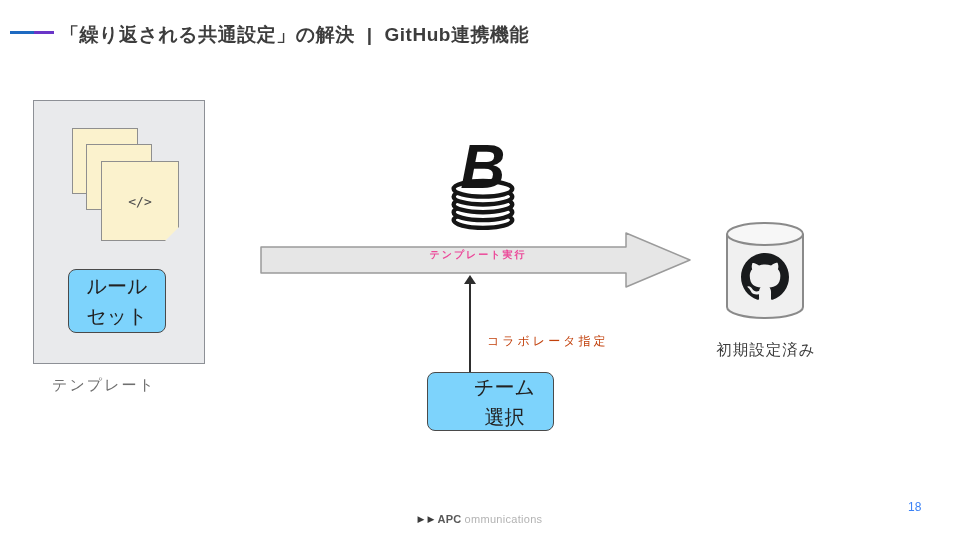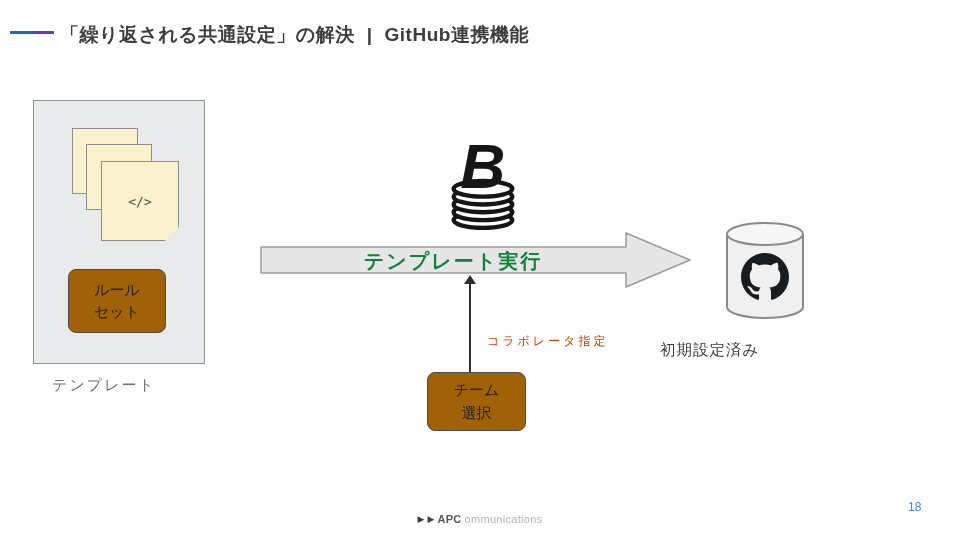--- a/index.html
+++ b/index.html
@@ -16,44 +16,44 @@
   .header-title .sep{margin:0 12px;font-weight:bold;color:#3d3d3d;}
 
   
   .template-panel{left:33px;top:100px;width:170px;height:262px;background:#e9eaec;border:1px solid #8d9096;}
   .note{background:#fbf2cd;border:1px solid #8f8f8f;}
   .note-back{left:72px;top:128px;width:64px;height:64px;}
   .note-mid{left:86px;top:144px;width:64px;height:64px;}
   .note-front{left:101px;top:161px;width:76px;height:78px;display:flex;align-items:center;justify-content:center;
     font-family:"DejaVu Sans Mono","Liberation Mono",monospace;font-size:13px;color:#4a4a4a;
     clip-path:polygon(0 0,100% 0,100% calc(100% - 14px),calc(100% - 14px) 100%,0 100%);}
-  .white-box{background:#a16207;border:1.5px solid #4a4a4a;border-radius:8px;
+  .white-box{background:#7dd3fc;border:1.5px solid #4a4a4a;border-radius:8px;
     display:flex;flex-direction:column;align-items:center;justify-content:center;
-    font-size:15px;line-height:1.5;color:#222;text-align:center;}
+    font-size:20px;line-height:1.5;color:#222;text-align:center;}
   .ruleset-box{left:68px;top:269px;width:96px;height:62px;}
   .template-caption{left:19px;top:376px;width:170px;text-align:center;font-size:15px;color:#6f6f6f;letter-spacing:2px;}
 
   
   .b-logo{left:438px;top:132px;width:86px;height:98px;}
 
   
   .run-arrow-svg{left:260px;top:230px;width:432px;height:60px;}
-  .arrow-label{left:288px;top:248px;width:330px;text-align:center;
-    font-size:20px;font-weight:bold;color:#15803d;letter-spacing:2px;}
+  .arrow-label{left:313px;top:248px;width:330px;text-align:center;
+    font-size:10px;font-weight:bold;color:#ec4899;letter-spacing:2px;}
 
   
   .connector-line{left:469px;top:283px;width:2px;height:90px;background:#2e2e2e;}
   .connector-head{left:464px;top:275px;width:0;height:0;
     border-left:6px solid transparent;border-right:6px solid transparent;border-bottom:9px solid #2e2e2e;}
   .collab-annotation{left:487px;top:333px;font-size:12px;color:#c2410c;letter-spacing:3px;}
-  .team-box{left:427px;top:372px;width:97px;height:57px;}
+  .team-box{left:427px;top:372px;width:97px;height:57px;padding-left:28px;}
 
   
   .repo-cylinder{left:725px;top:221px;width:80px;height:100px;}
-  .result-caption{left:660px;top:337px;width:212px;text-align:left;
+  .result-caption{left:660px;top:337px;width:212px;text-align:center;
     font-size:15.5px;color:#3d3d3d;line-height:1.7;letter-spacing:1px;}
 
   
   .footer-logo{left:50%;top:513px;transform:translateX(-50%);display:flex;align-items:center;gap:3px;font-size:11px;}
   .play{font-size:9px;color:#3c3c3c;line-height:1;}
   .brand-bold{font-weight:bold;color:#585858;letter-spacing:.3px;}
   .brand-rest{color:#b3b3b3;letter-spacing:.3px;}
   .page-number{left:908px;top:500px;font-size:12px;color:#3b82f6;}
 </style>
 </head>

